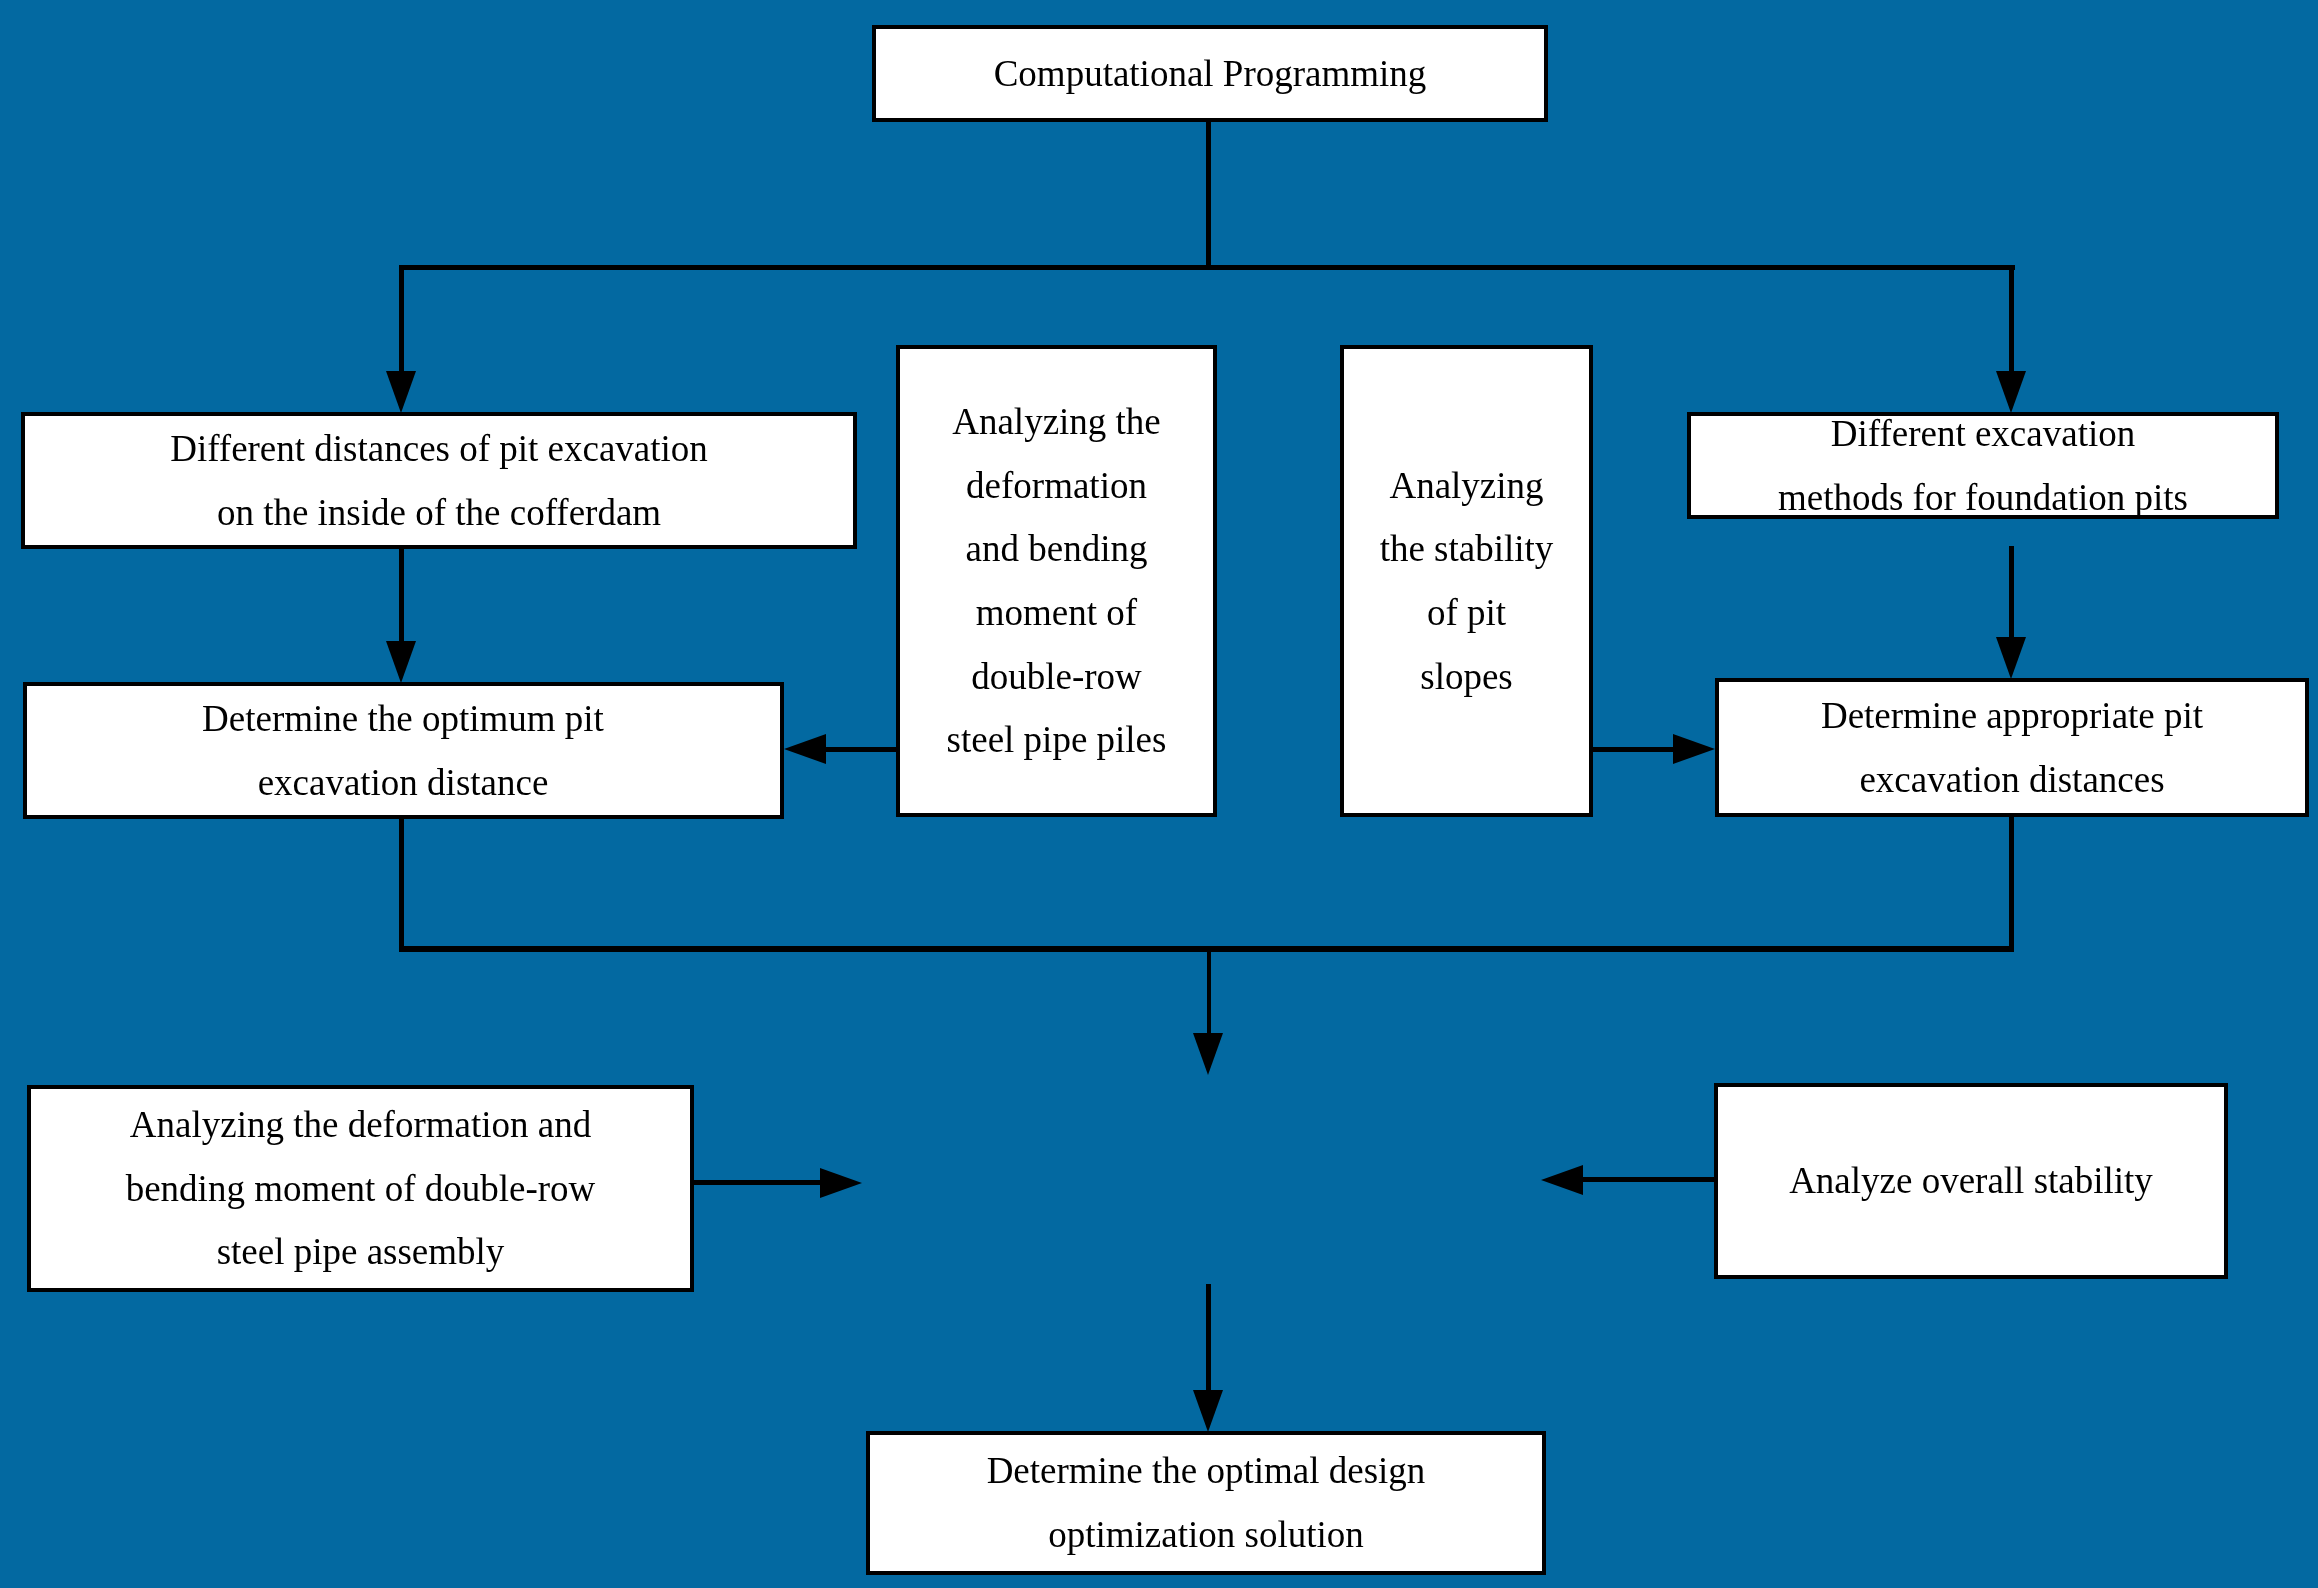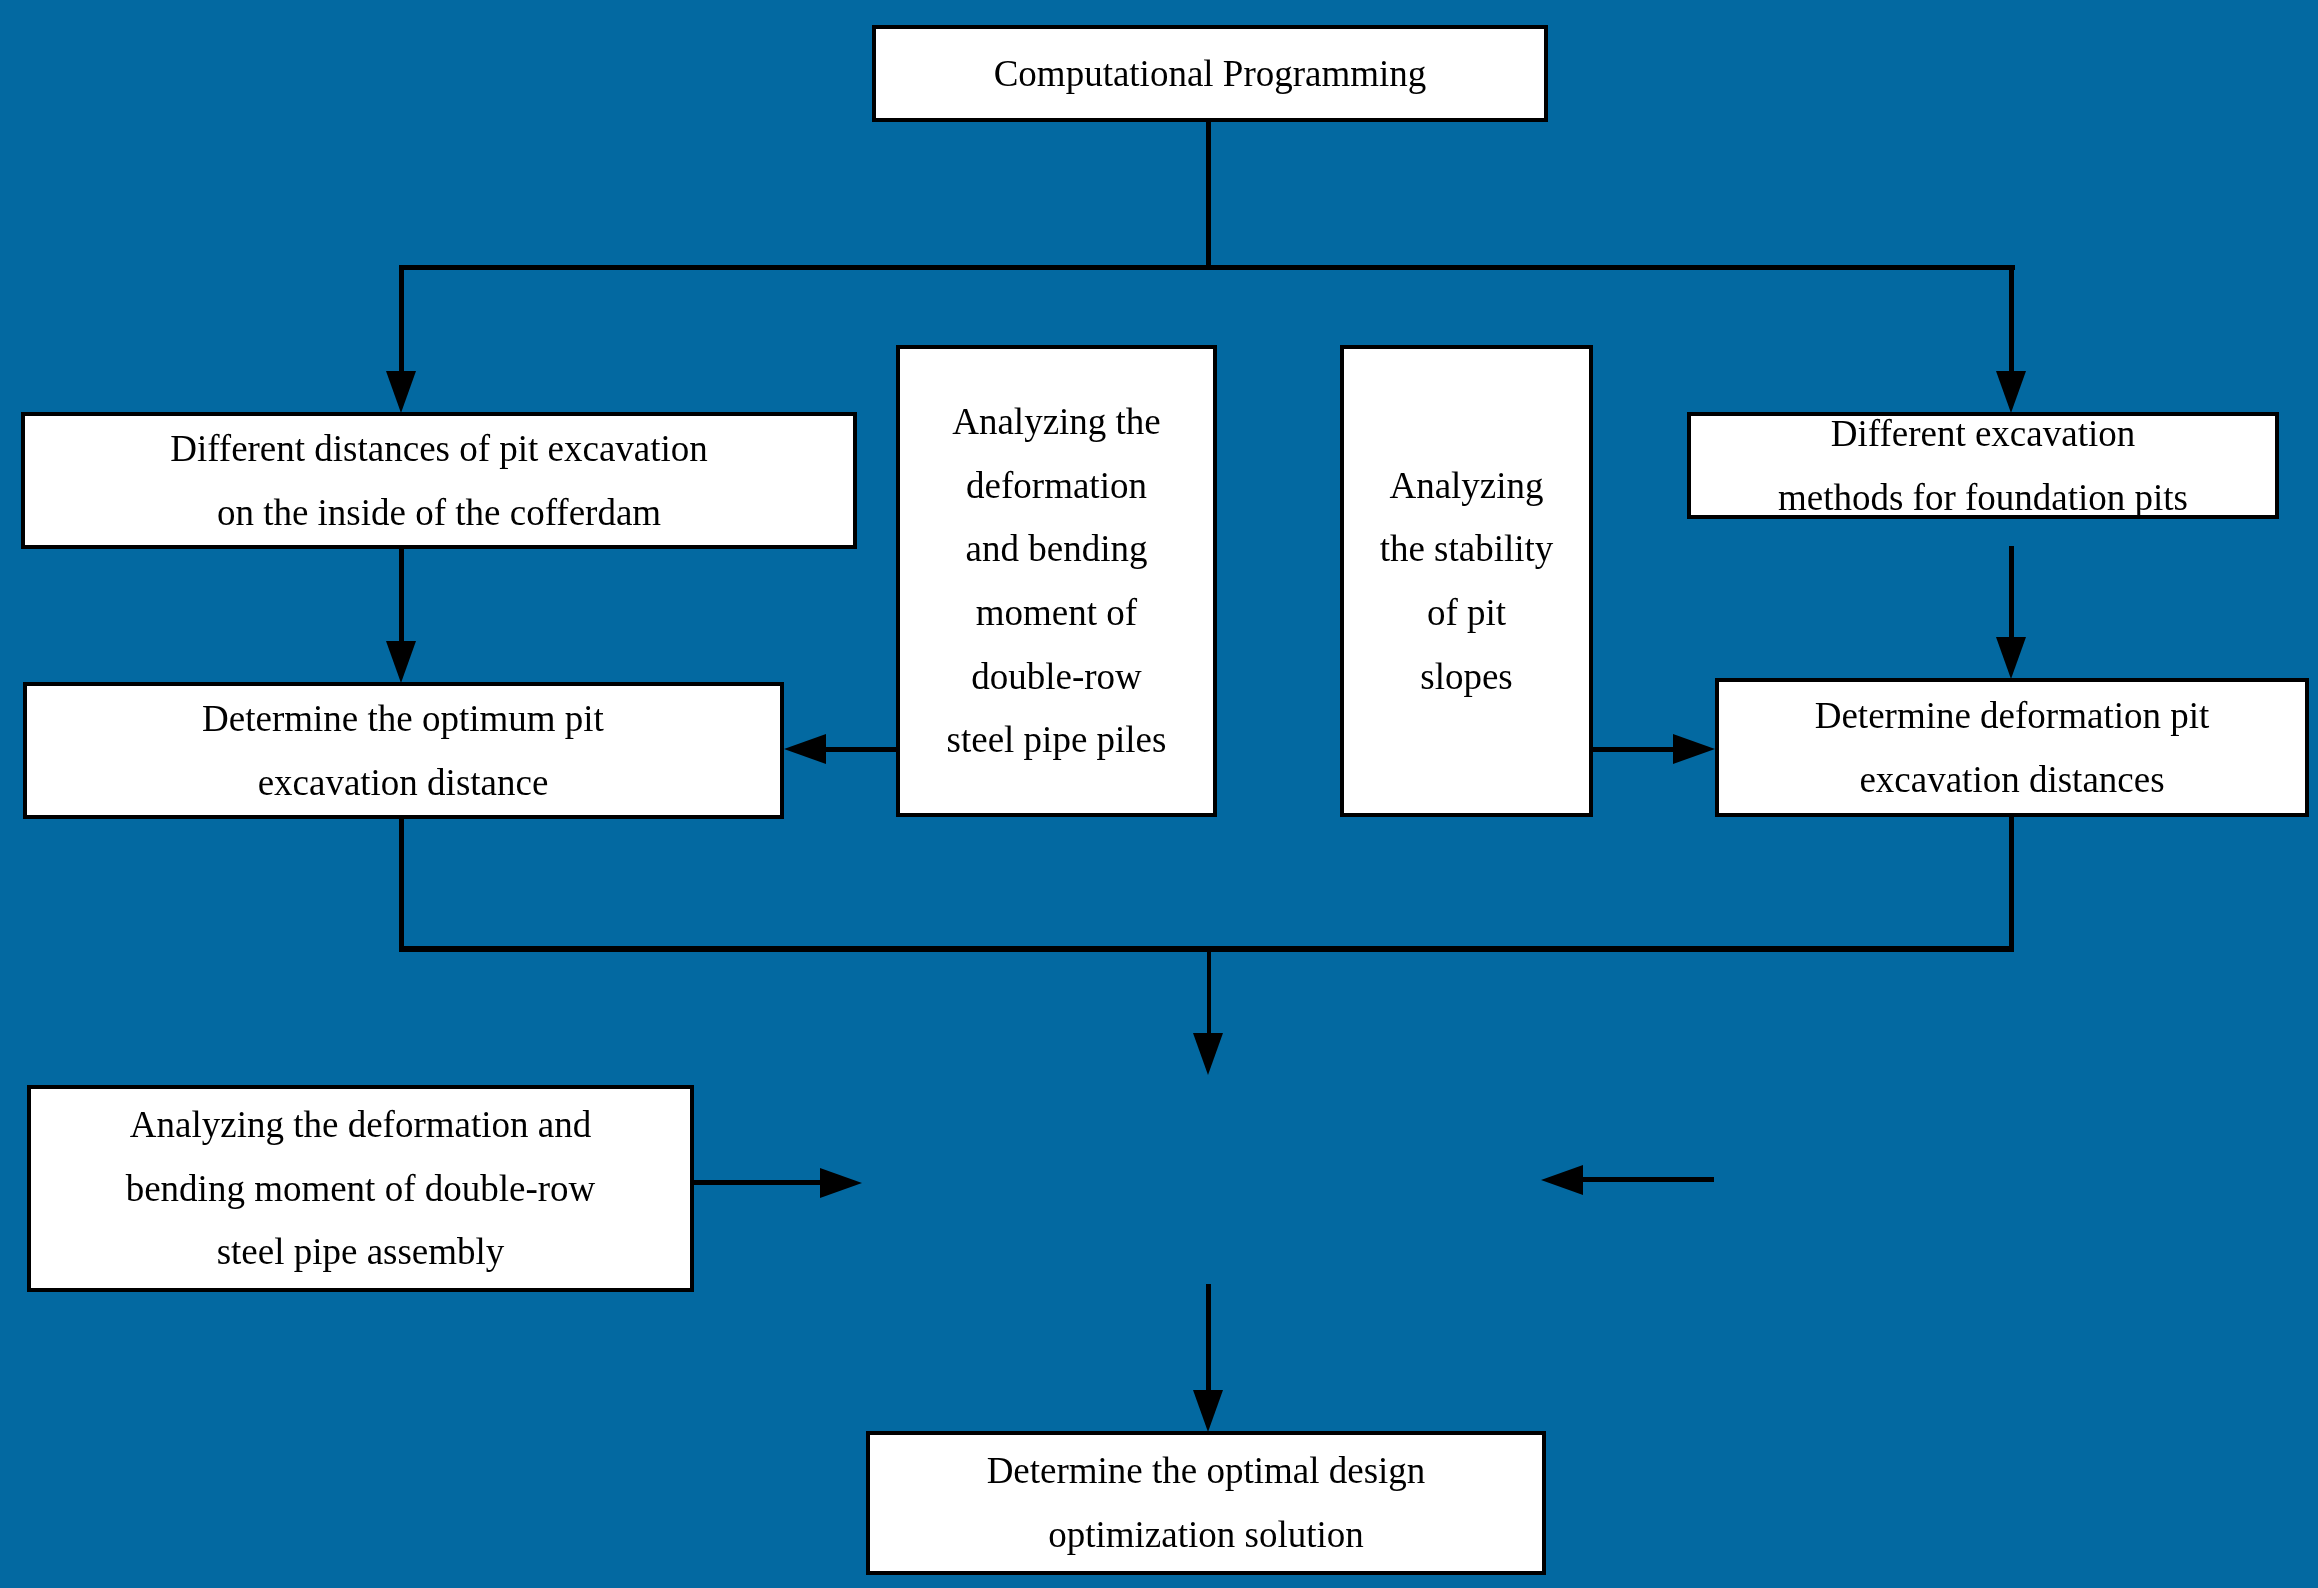--- a/index.html
+++ b/index.html
@@ -77,28 +77,29 @@
 the stability
 of pit
 slopes</div>
 
   <div class="node" style="left:1687px; top:412px; width:592px; height:107px;">Different excavation
 methods for foundation pits</div>
 
   <div class="node" style="left:22.5px; top:682px; width:761px; height:137px;">Determine the optimum pit
 excavation distance</div>
 
-  <div class="node" style="left:1715px; top:678px; width:594px; height:139px;">Determine deformation pit
+  <div class="node" style="left:1715px; top:678px; width:594px; height:139px;">Determine appropriate pit
 excavation distances</div>
 
   <div class="node" style="left:27px; top:1085px; width:667px; height:207px;">Analyzing the deformation and
 bending moment of double-row
 steel pipe assembly</div>
 
 
+  <div class="node" style="left:1714px; top:1083px; width:514px; height:196px;">Analyze overall stability</div>
 
   <div class="node" style="left:866px; top:1431px; width:680px; height:144px;">Determine the optimal design
 optimization solution</div>
 
   <div class="line" style="left:1206px; top:122px; width:4.5px; height:143px;"></div>
   <div class="line" style="left:399px; top:265px; width:1616px; height:5.2px;"></div>
 
   <div class="line" style="left:399px; top:270px; width:4.5px; height:102px;"></div>
   <div class="arr down" style="left:386px; top:371px;"></div>
 

